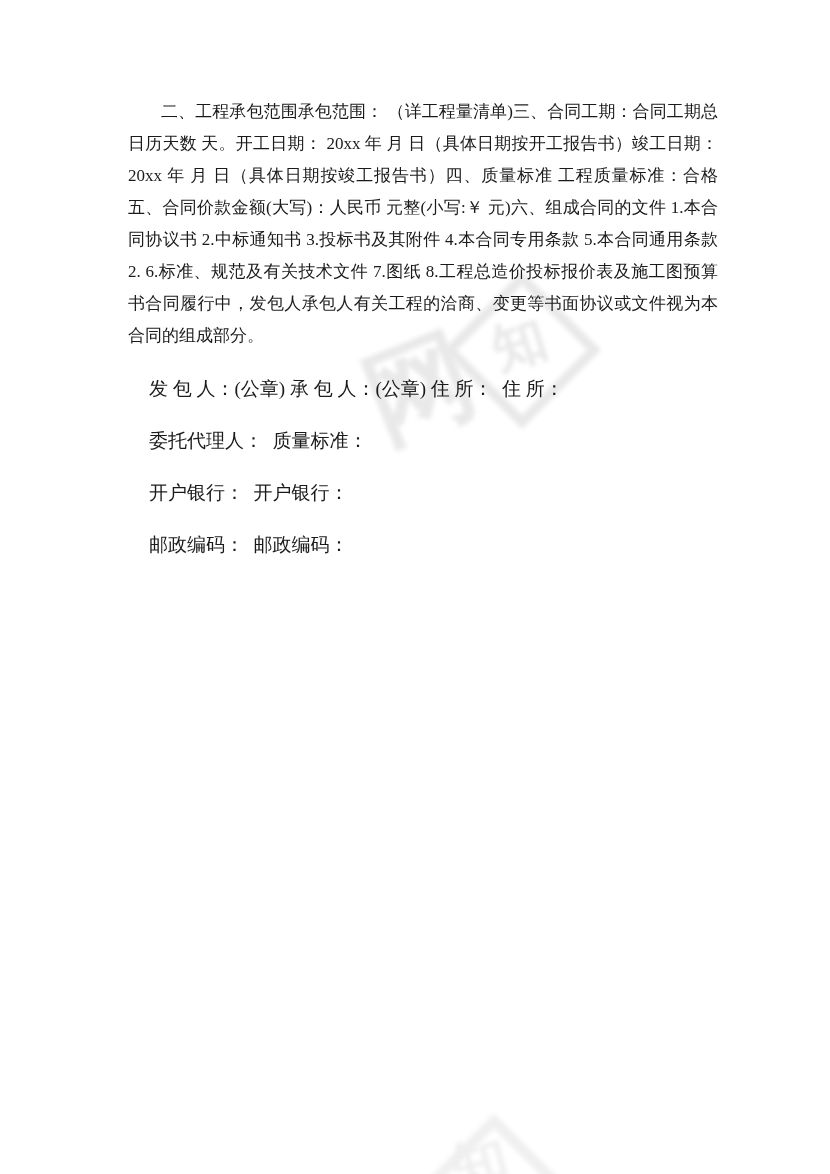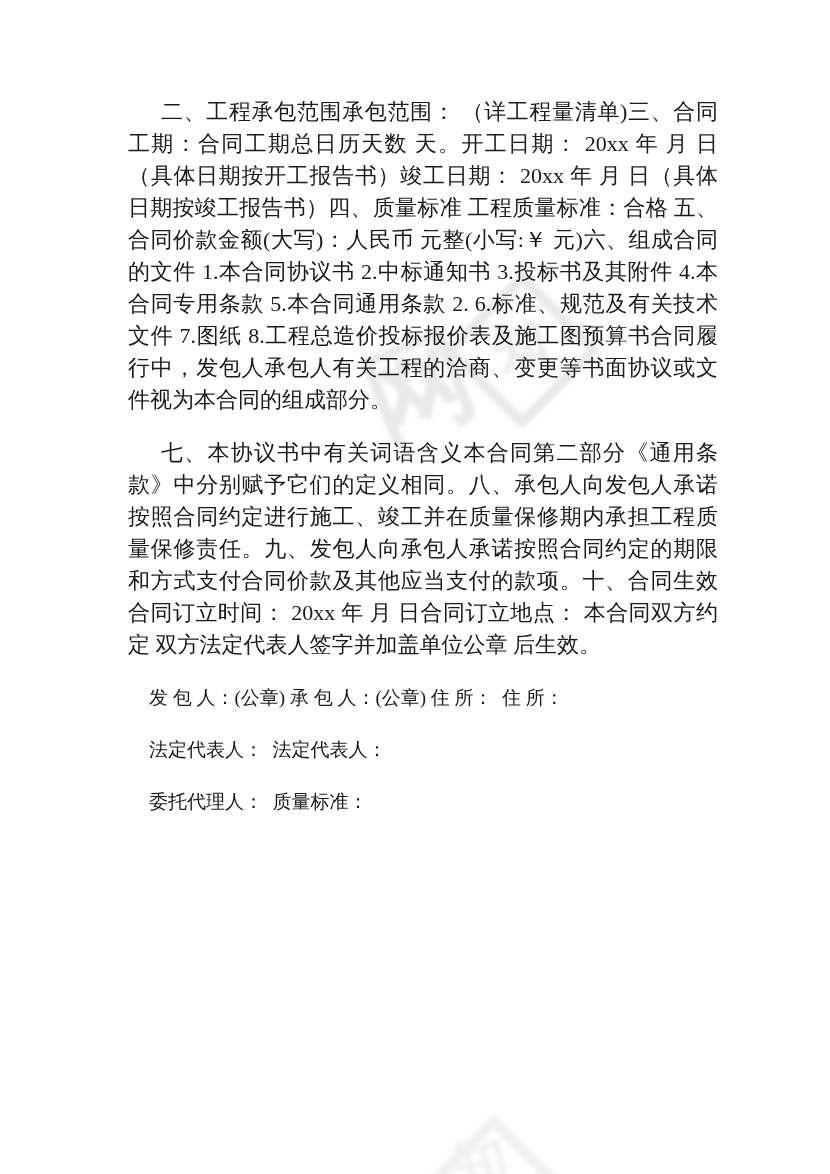--- a/index.html
+++ b/index.html
@@ -58,21 +58,21 @@
   }
 
   
   .content {
     position: absolute;
     left: 128px; top: 96px;
     width: 590px;
     z-index: 1;
   }
   .para {
-    font-size: 22px;
+    font-size: 17px;
     line-height: 32px;
     text-align: justify;
     text-indent: 33px;
     margin: 0 0 21px 0;
   }
   .sig-block { margin-top: 5px; }
   .sig {
     font-size: 19px;
     line-height: 32px;
     text-indent: 21px;
@@ -86,22 +86,22 @@
 <div class="page">
 
   <div class="wm wm-net-mid">网</div>
   <div class="wm wm-diamond-mid"></div>
   <div class="wm wm-logo-mid">知</div>
   <div class="wm wm-diamond-bot"></div>
   <div class="wm wm-logo-bot">知</div>
 
   <div class="content">
     <p class="para">二、工程承包范围承包范围： （详工程量清单)三、合同工期：合同工期总日历天数 天。开工日期： 20xx 年 月 日（具体日期按开工报告书）竣工日期： 20xx 年 月 日（具体日期按竣工报告书）四、质量标准 工程质量标准：合格 五、合同价款金额(大写)：人民币 元整(小写:￥ 元)六、组成合同的文件 1.本合同协议书 2.中标通知书 3.投标书及其附件 4.本合同专用条款 5.本合同通用条款 2. 6.标准、规范及有关技术文件 7.图纸 8.工程总造价投标报价表及施工图预算书合同履行中，发包人承包人有关工程的洽商、变更等书面协议或文件视为本合同的组成部分。</p>
-    <p class="para">七、本协议书中有关词语含义本合同第二部分《通用条款》中分别赋予它们的定义相同。八、承包人向发包人承诺按照合同约定进行施工、竣工并在质量保修期内承担工程质量保修责任。九、发包人向承包人承诺按照合同约定的期限和方式支付合同价款及其他应当支付的款项。十、合同生效合同订立时间： 20xx 年 月 日合同订立地点： 本合同双方约定 双方法定代表人签字并加盖单位公章 后生效。</p>
 
     <div class="sig-block">
       <p class="sig">发 包 人：(公章) 承 包 人：(公章) 住 所：  住 所：</p>
-      <p class="sig">法定代表人：  法定代表人：</p>
       <p class="sig">委托代理人：  质量标准：</p>
+      <p class="sig">开户银行：  开户银行：</p>
+      <p class="sig">邮政编码：  邮政编码：</p>
     </div>
   </div>
 
 </div>
 
 </body></html>

